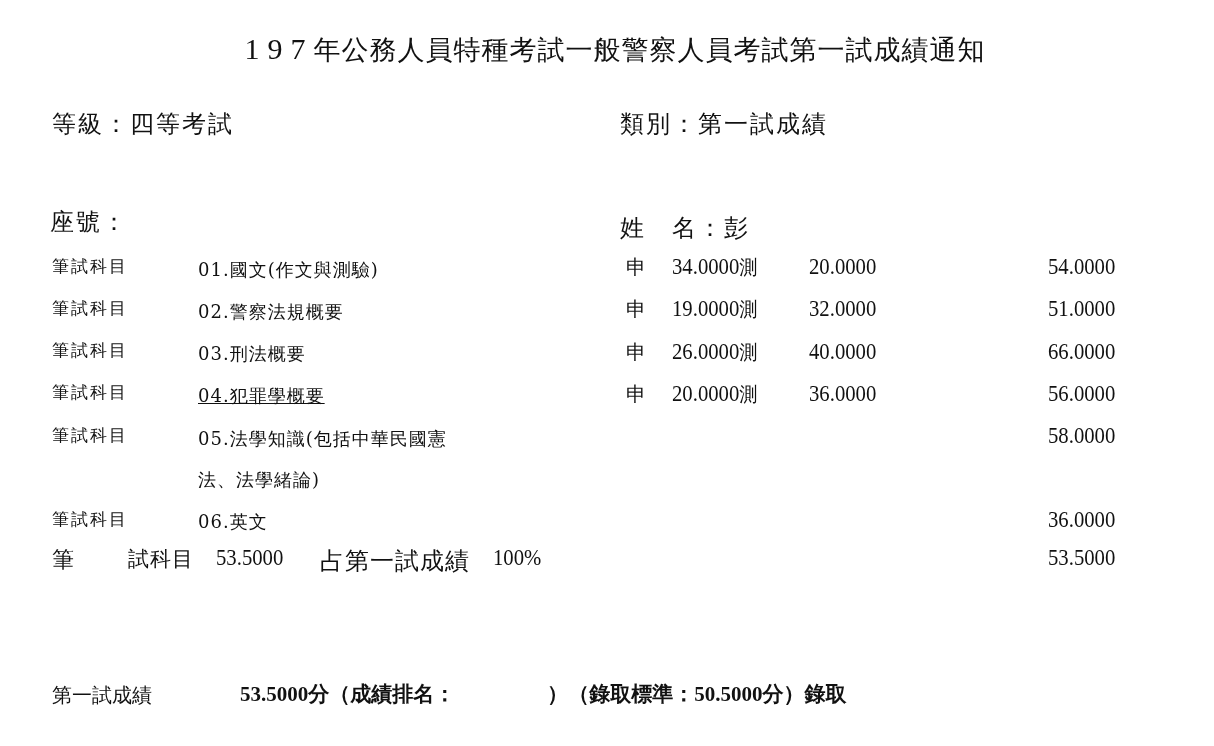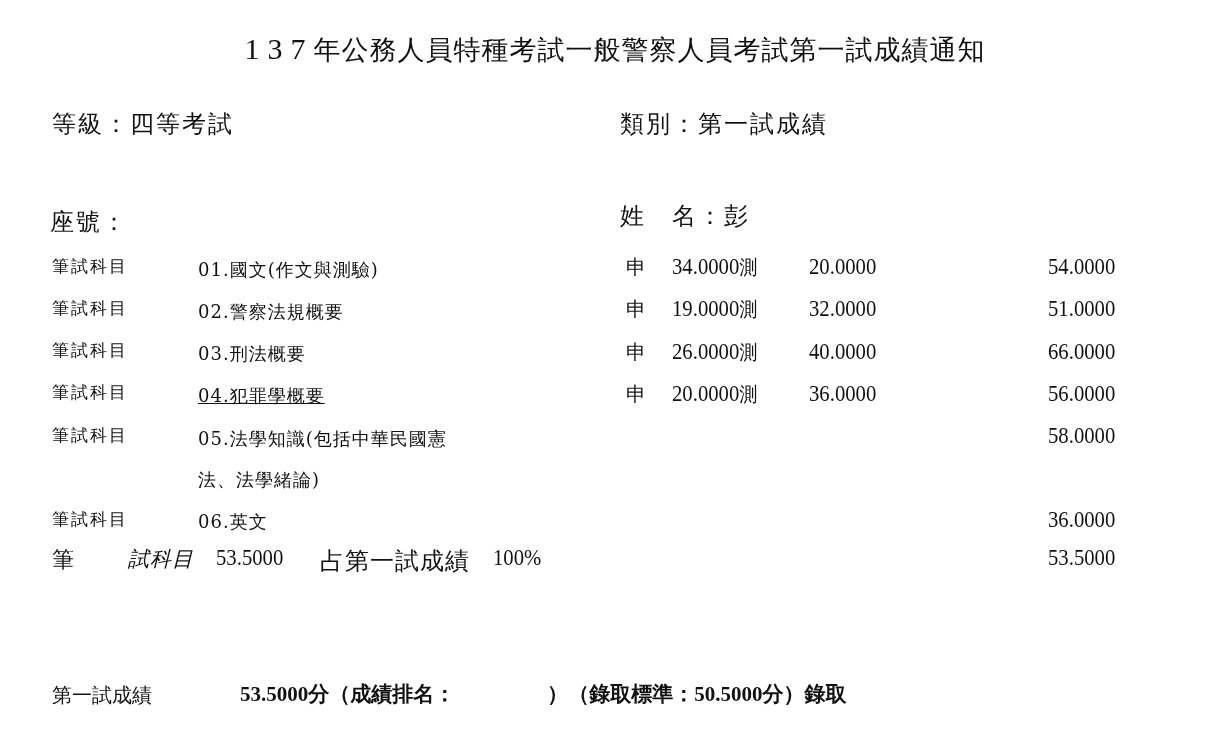--- a/index.html
+++ b/index.html
@@ -17,33 +17,33 @@
   .num { font-family: "Liberation Serif", "DejaVu Serif", serif; }
   .score { font-family: "Liberation Serif", serif; font-size: 23px; transform: scaleX(0.9); transform-origin: left; }
   .right { font-family: "Liberation Serif", serif; font-size: 23px; left: 1048px; transform: scaleX(0.9); transform-origin: left; }
   .shen { font-size: 20px; }
   .redacted { display: inline-block; background: #ffffff; }
 </style>
 </head>
 <body>
 
 <div class="abs title">
-  <span class="num">137</span><span>年公務人員特種考試一般警察人員考試第一試成績通知</span>
+  <span class="num">197</span><span>年公務人員特種考試一般警察人員考試第一試成績通知</span>
 </div>
 
 <div class="abs hdr" style="left:52px; top:108px;">
   <span>等級：</span><span>四等考試</span>
 </div>
 <div class="abs hdr" style="left:620px; top:108px;">
   <span>類別：</span><span>第一試成績</span>
 </div>
 <div class="abs hdr" style="left:50px; top:206px;">
   <span>座號：</span><span class="redacted"></span>
 </div>
-<div class="abs hdr" style="left:620px; top:200px;">
+<div class="abs hdr" style="left:620px; top:212px;">
   <span>姓　名：</span><span>彭</span>
 </div>
 
 <div class="abs lbl" style="left:52px; top:255px;">筆試科目</div>
 <div class="abs subj" style="left:198px; top:258px;">01.國文(作文與測驗)</div>
 <div class="abs shen" style="left:626px; top:254px;">申</div>
 <div class="abs score" style="left:672px; top:254px;"><span>34.0000</span><span class="shen">測</span></div>
 <div class="abs score" style="left:809px; top:254px;">20.0000</div>
 <div class="abs right" style="top:254px;">54.0000</div>
 
@@ -71,21 +71,21 @@
 <div class="abs lbl" style="left:52px; top:424px;">筆試科目</div>
 <div class="abs subj" style="left:198px; top:427px;text-align:right;">05.法學知識(包括中華民國憲</div>
 <div class="abs subj" style="left:198px; top:468px;">法、法學緒論)</div>
 <div class="abs right" style="top:423px;">58.0000</div>
 
 <div class="abs lbl" style="left:52px; top:508px;">筆試科目</div>
 <div class="abs subj" style="left:198px; top:510px;text-align:right;">06.英文</div>
 <div class="abs right" style="top:507px;">36.0000</div>
 
 <div class="abs" style="left:52px; top:545px; font-size:22px;">筆</div>
-<div class="abs" style="left:128px; top:545px; font-size:21px; letter-spacing:1px;font-style:italic;">試科目</div>
+<div class="abs" style="left:128px; top:545px; font-size:21px; letter-spacing:1px;">試科目</div>
 <div class="abs score" style="left:216px; top:545px;">53.5000</div>
 <div class="abs" style="left:320px; top:545px; font-size:24px; letter-spacing:1px;text-align:center;">占第一試成績</div>
 <div class="abs score" style="left:493px; top:545px;">100%</div>
 <div class="abs right" style="top:545px;">53.5000</div>
 
 <div class="abs" style="left:52px; top:682px; font-size:20px;">第一試成績</div>
 <div class="abs" style="left:240px; top:680px; font-size:21px;font-weight:bold;">
   <span class="num">53.5000分</span><span>（成績排名：</span><span class="redacted" style="width:92px;"></span><span>）</span><span>（錄取標準：</span><span class="num">50.5000分</span><span>）</span><span>錄取</span>
 </div>
 

